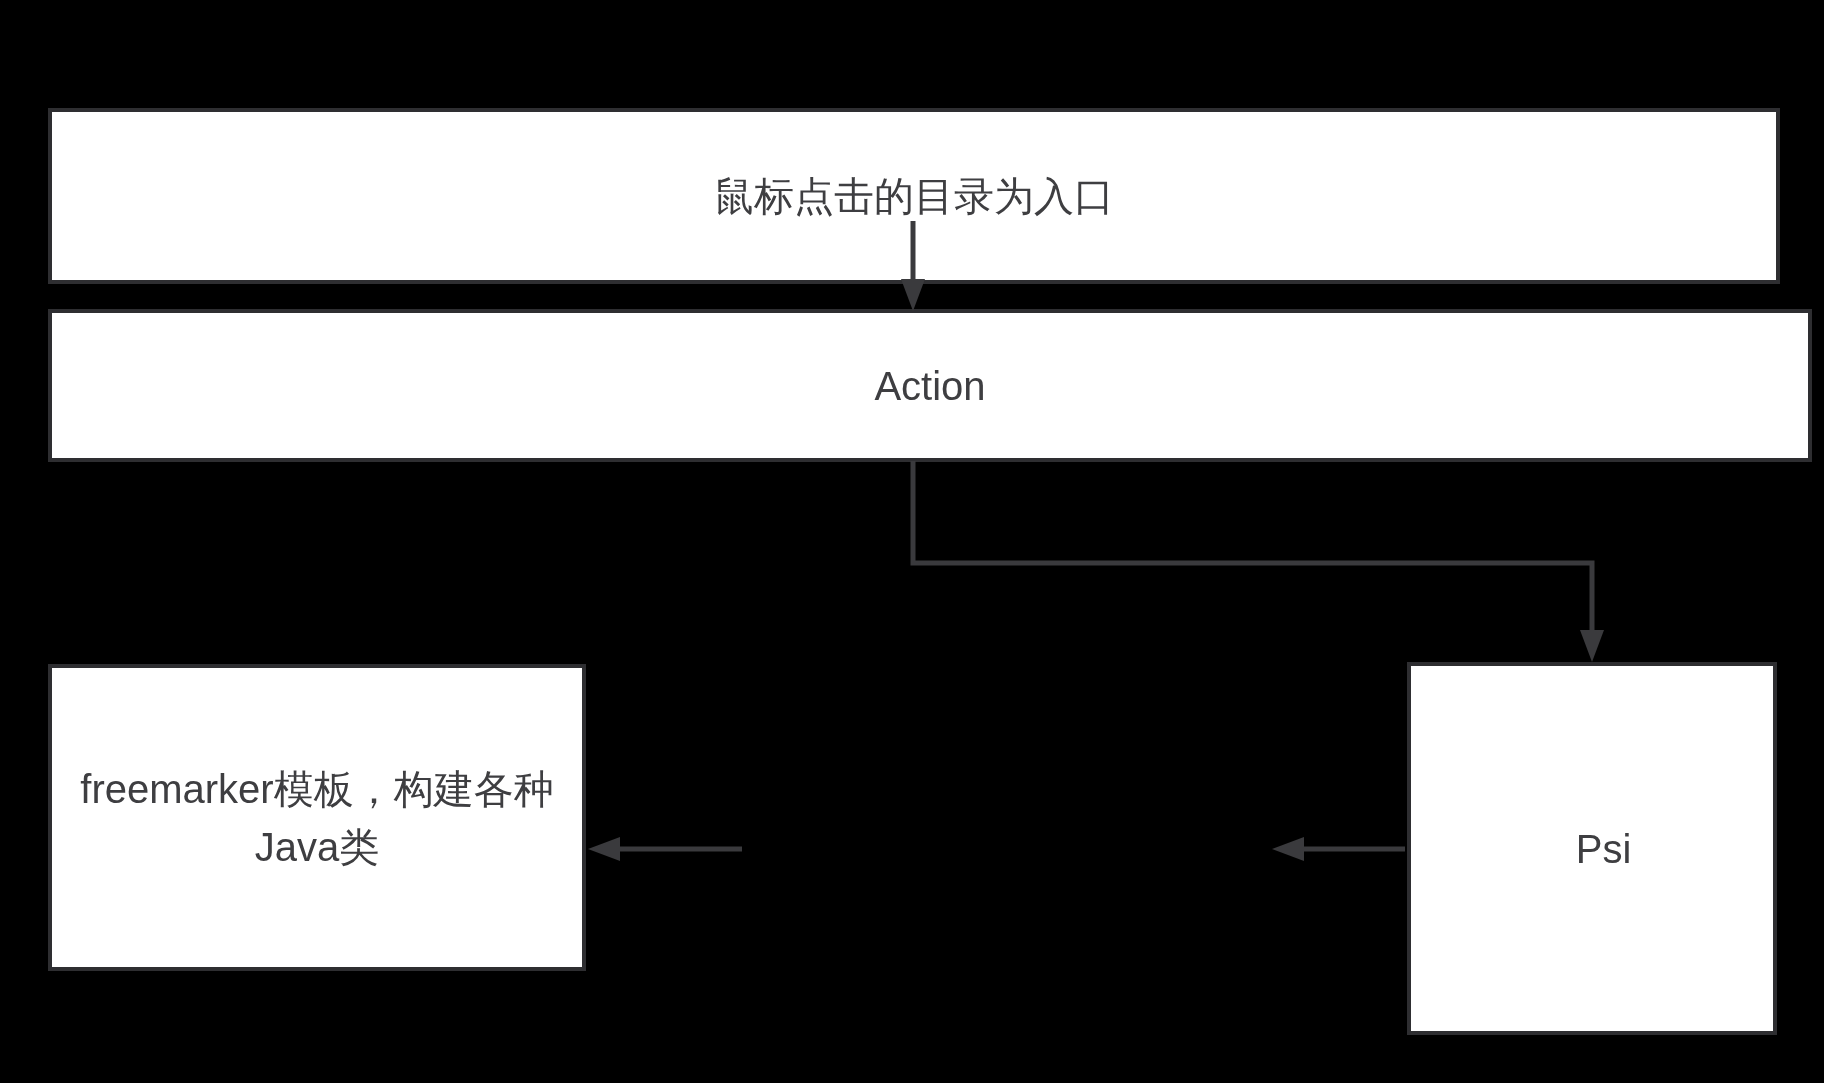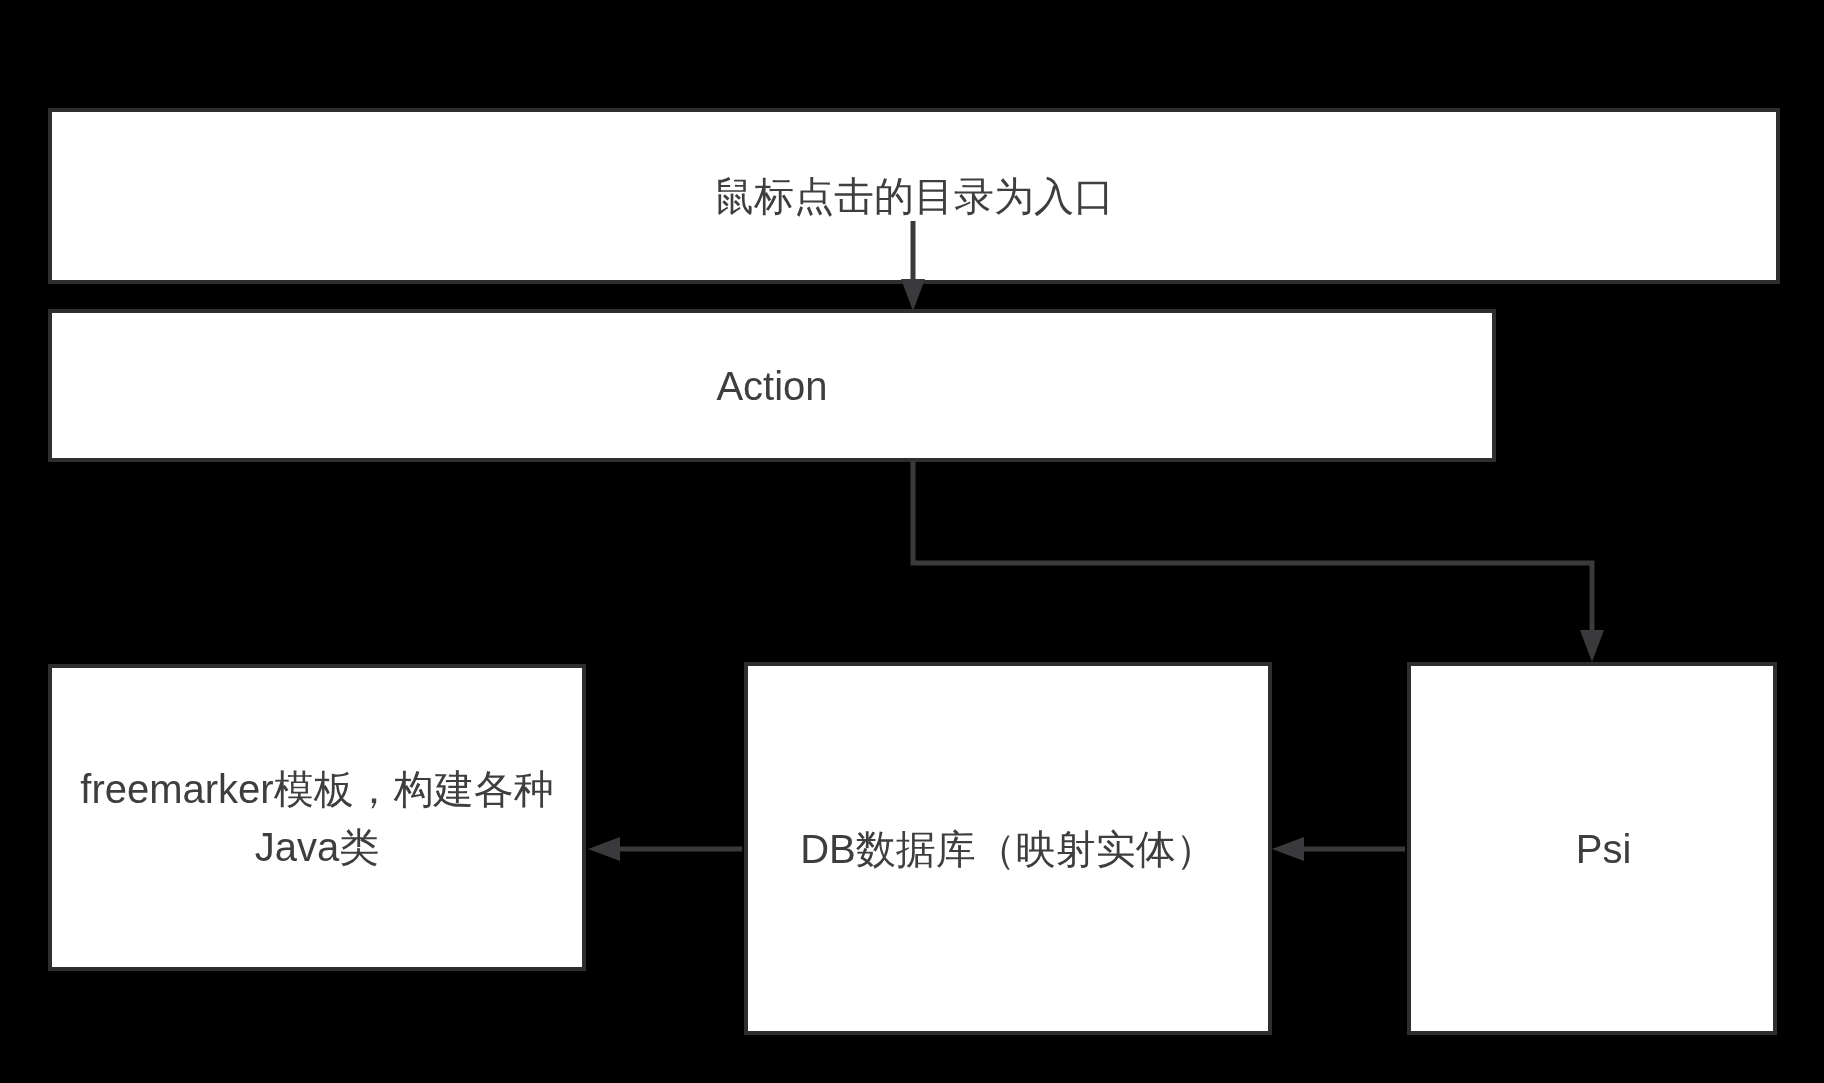--- a/index.html
+++ b/index.html
@@ -27,21 +27,21 @@
     text-align: center;
     font-size: 40px;
     line-height: 1.45;
     font-weight: 400;
   }
   .node .label {
     display: block;
     padding: 0 20px;
   }
   #node-entry      { left: 48px;   top: 60px;  width: 1732px; height: 176px; margin-top: 48px; }
-  #node-action     { left: 48px;   top: 309px; width: 1448px; height: 153px; }
+  #node-action     { left: 48px;   top: 309px; width: 1764px; height: 153px; }
   #node-freemarker { left: 48px;   top: 664px; width: 538px;  height: 307px; }
   #node-db         { left: 744px;  top: 662px; width: 528px;  height: 373px; }
   #node-psi        { left: 1407px; top: 662px; width: 370px;  height: 373px; padding-left: 23px; }
   .arrow-layer {
     position: absolute;
     left: 0;
     top: 0;
     width: 1824px;
     height: 1083px;
     pointer-events: none;
@@ -66,23 +66,20 @@
   </div>
 
   <div class="node" id="node-action">
     <span class="label">Action</span>
   </div>
 
   <div class="node" id="node-freemarker">
     <span class="label">freemarker模板，构建各种Java类</span>
   </div>
 
-  <div class="node" id="node-db">
-    <span class="label">DB数据库（映射实体）</span>
-  </div>
 
   <div class="node" id="node-psi">
     <span class="label">Psi</span>
   </div>
 
   <svg class="arrow-layer" viewBox="0 0 1824 1083">
 
     <g>
       <line x1="913" y1="221" x2="913" y2="284"></line>
       <polygon points="913,311 901,279 925,279"></polygon>

